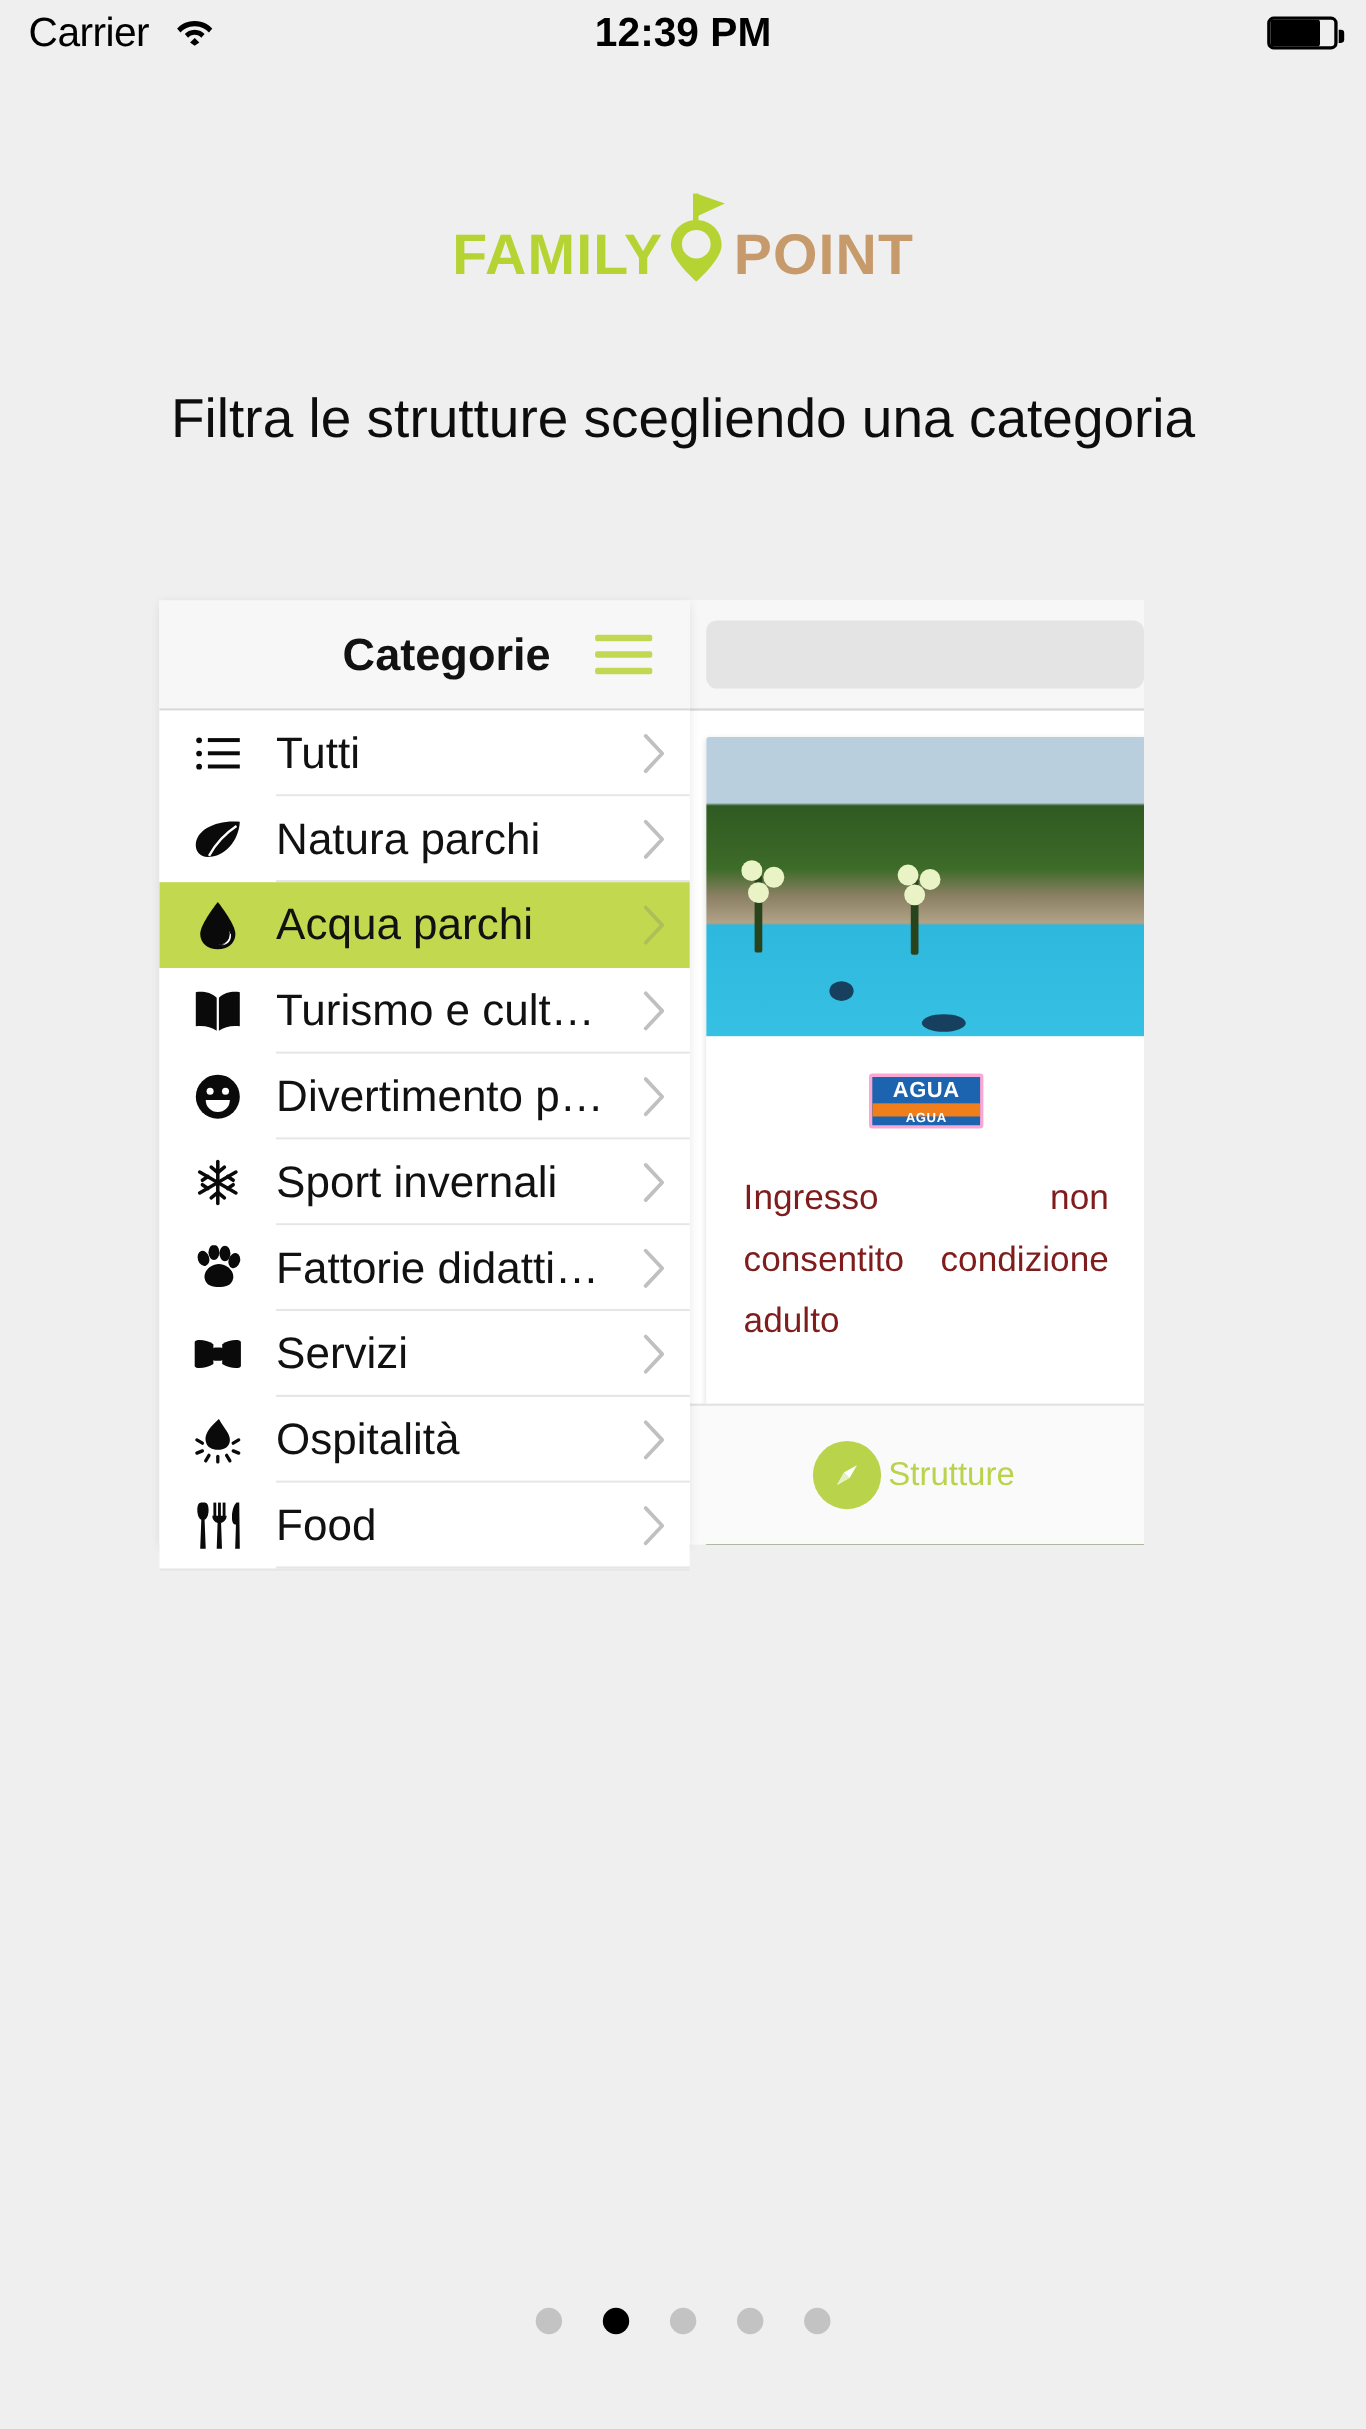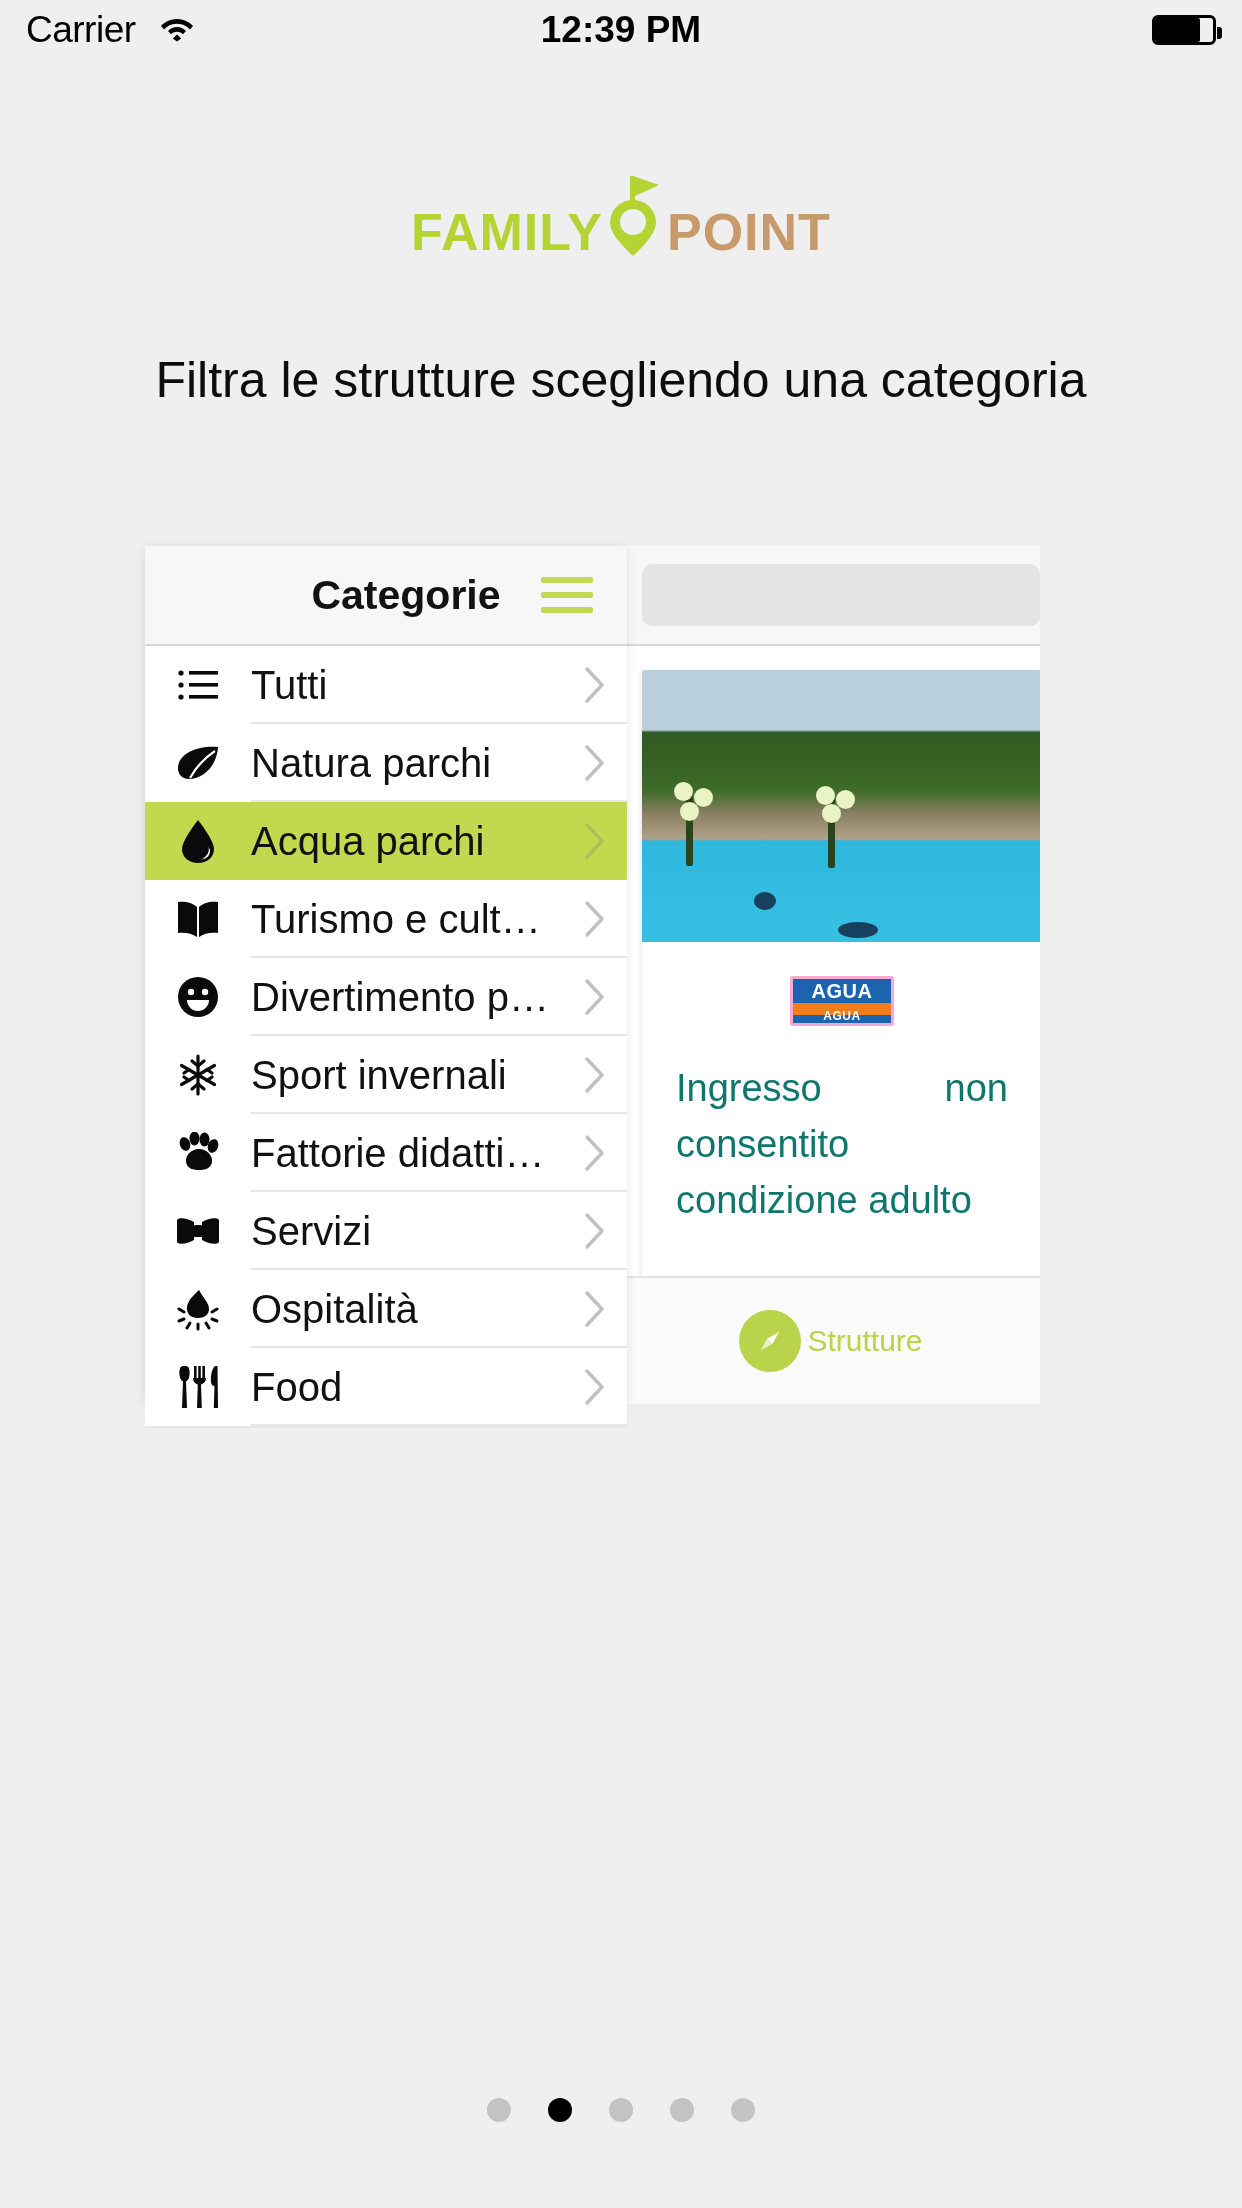--- a/index.html
+++ b/index.html
@@ -84,21 +84,21 @@
     width:104px; height:50px; background:#1c63b0; border:3px solid #f9a8d4;
     border-radius:3px; position:relative; overflow:hidden;
   }
   .agua-top{ color:#fff; font-size:20px; font-weight:900; text-align:center;
              letter-spacing:.5px; line-height:24px; }
   .agua-band{ position:absolute; left:0; right:0; top:24px; height:12px; background:#ef7e1b; }
   .agua-bot{ position:absolute; left:0; right:0; bottom:0px; color:#fff; font-size:12px;
              font-weight:900; text-align:center; line-height:14px; letter-spacing:.5px;}
 
   .bg-text{
-    padding:0 34px; font-size:38px; line-height:56px; color:#0f766e;
+    padding:0 34px; font-size:32px; line-height:56px; color:#7f1d1d;
     text-align:justify; height:236px; overflow:hidden;
   }
   .bg-cardfoot{ height:62px; display:flex; align-items:center; justify-content:flex-end; padding-right:30px;}
   .creditcard{
     width:62px; height:42px; border:3px solid #a6703c; border-radius:6px;
     background:#fff; position:relative;
   }
   .creditcard::before{
     content:""; position:absolute; left:0; right:0; top:5px; height:11px; background:#a6703c;
   }

